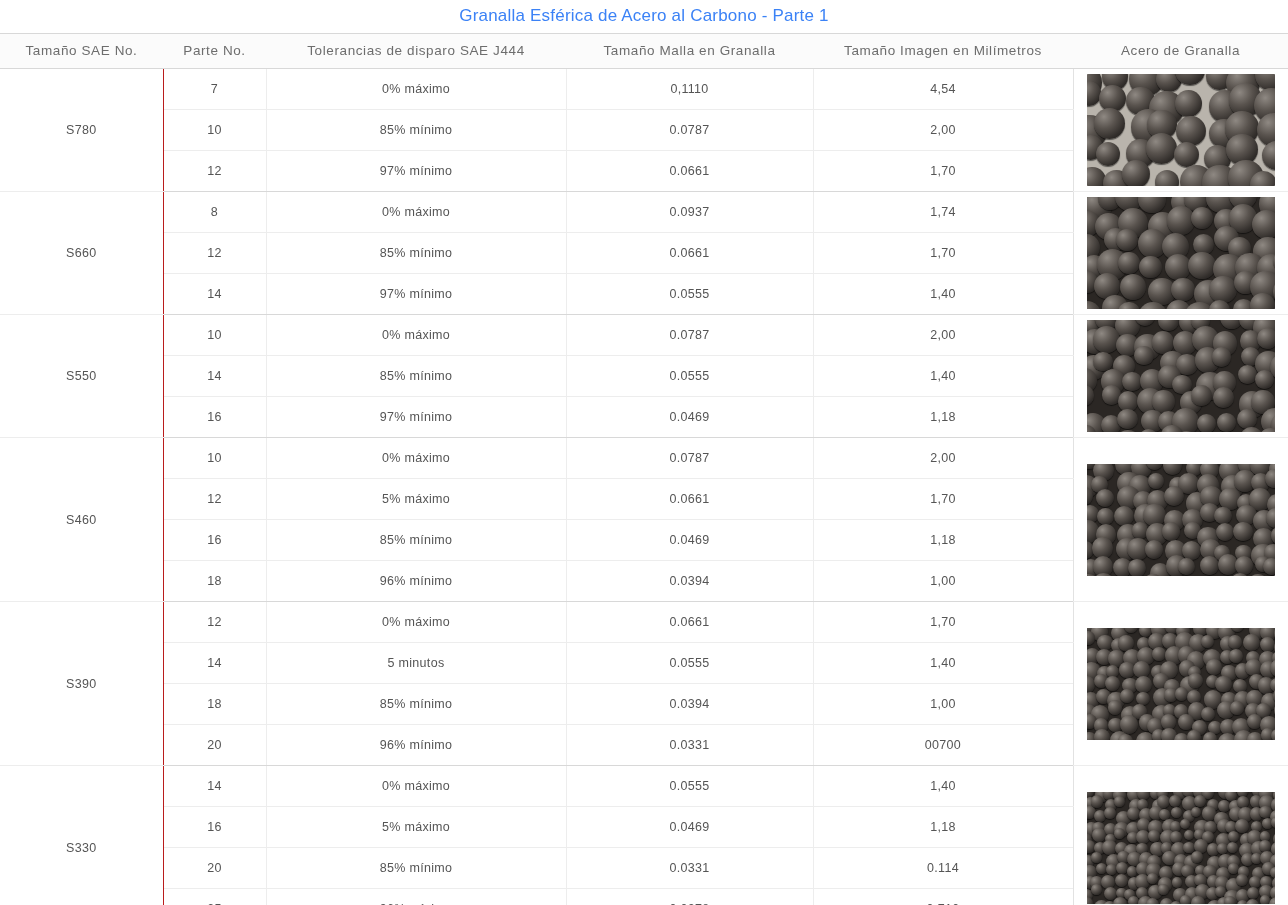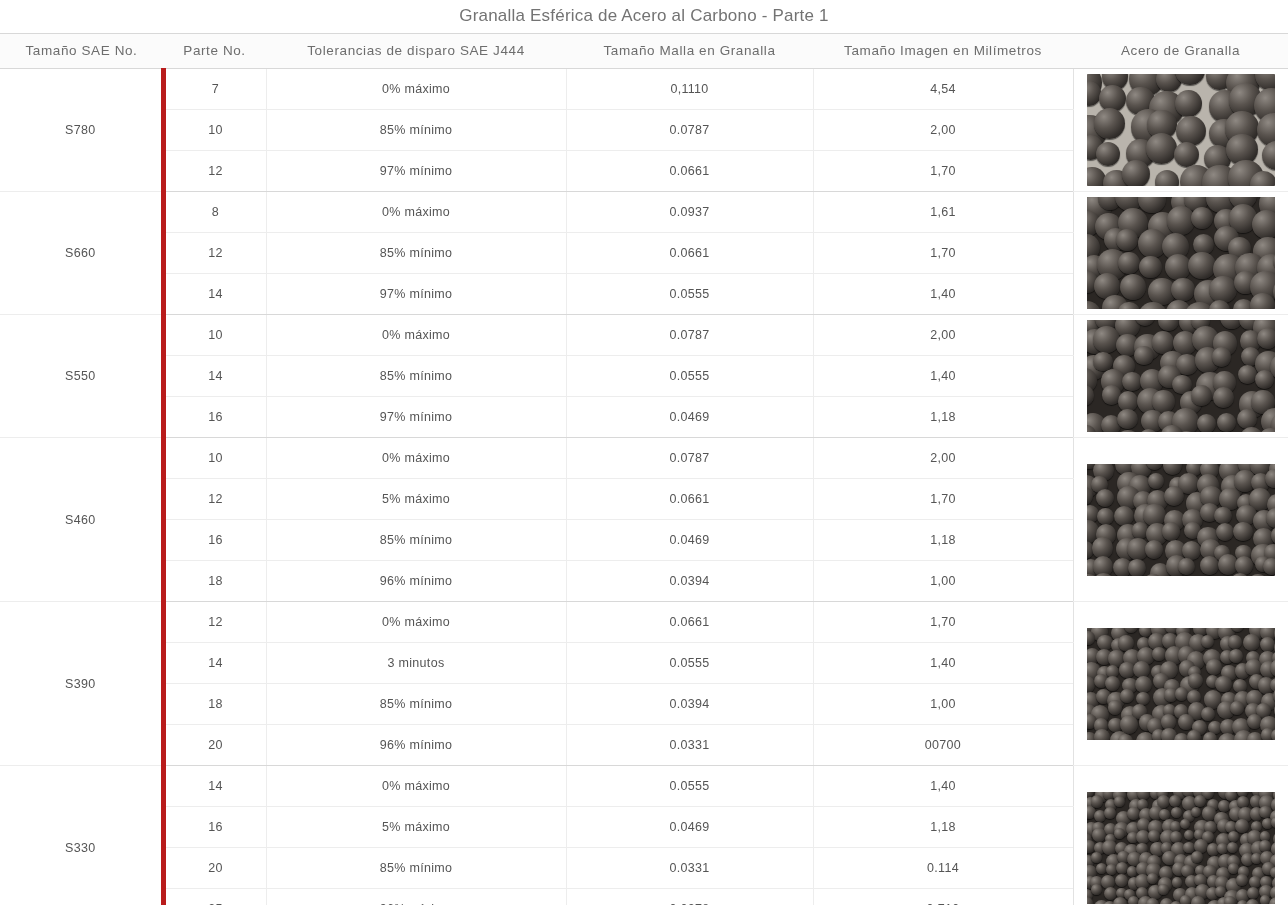--- a/index.html
+++ b/index.html
@@ -16,21 +16,21 @@
   }
   .page {
     width: 1288px;
     height: 905px;
     position: relative;
     box-sizing: border-box;
   }
   .title {
     text-align: center;
     font-size: 17px;
-    color: #737373;
+    color: #3b82f6;
     font-weight: 400;
     letter-spacing: 0.2px;
     padding: 6px 0 7px 0;
     margin: 0;
   }
   table.grain-table {
     border-collapse: collapse;
     table-layout: fixed;
     width: 1288px;
     font-size: 13px;
@@ -52,21 +52,21 @@
     font-size: 12.5px;
     letter-spacing: 0.3px;
     text-align: center;
     vertical-align: middle;
     padding: 0;
     height: 40px;
     border-bottom: 1px solid #ededed;
     background: #ffffff;
   }
   td.sae-cell {
-    border-right: 5px solid #b91c1c;
+    border-right: 1px solid #b91c1c;
     border-bottom: 1px solid #d8d8d8;
     font-size: 13px;
     color: #555555;
   }
   td.mesh-cell {
     border-right: 1px solid #ededed;
   }
   td.img-cell {
     border-left: 1px solid #e2e2e2;
     border-bottom: 1px solid #d8d8d8;
@@ -193,21 +193,21 @@
           <td class="mesh-cell">12</td>
           <td class="mesh-cell">97% mínimo</td>
           <td class="mesh-cell">0.0661</td>
           <td>1,70</td>
         </tr>
         <tr>
           <td class="sae-cell" rowspan="3">S660</td>
           <td class="mesh-cell">8</td>
           <td class="mesh-cell">0% máximo</td>
           <td class="mesh-cell">0.0937</td>
-          <td>1,61</td>
+          <td>1,74</td>
           <td class="img-cell" rowspan="3">
             <div class="shot-img">
               <div class="balls">
                 <div class="b" style="width: 29.9457px; height: 29.9457px; left: -5.17939px; top: -6.00207px;"></div>
                 <div class="b" style="width: 24.3253px; height: 24.3253px; left: 11.4174px; top: -11.6659px;"></div>
                 <div class="b" style="width: 29.0809px; height: 29.0809px; left: 28.6372px; top: -15.0819px;"></div>
                 <div class="b" style="width: 27.7457px; height: 27.7457px; left: 51.3548px; top: -11.3749px;"></div>
                 <div class="b" style="width: 24.6531px; height: 24.6531px; left: 84.4454px; top: -7.37008px;"></div>
                 <div class="b" style="width: 24.1365px; height: 24.1365px; left: 97.6839px; top: -9.89229px;"></div>
                 <div class="b" style="width: 30.5291px; height: 30.5291px; left: 119.345px; top: -14.0666px;"></div>
@@ -633,21 +633,21 @@
                 <div class="b" style="width: 19.1116px; height: 19.1116px; left: 146.808px; top: 102.089px;"></div>
                 <div class="b" style="width: 16.364px; height: 16.364px; left: 160.222px; top: 104.203px;"></div>
                 <div class="b" style="width: 13.6016px; height: 13.6016px; left: 174.018px; top: 100.501px;"></div>
                 <div class="b" style="width: 13.4911px; height: 13.4911px; left: 183.999px; top: 101.182px;"></div>
               </div>
             </div>
           </td>
         </tr>
         <tr>
           <td class="mesh-cell">14</td>
-          <td class="mesh-cell">3 minutos</td>
+          <td class="mesh-cell">5 minutos</td>
           <td class="mesh-cell">0.0555</td>
           <td>1,40</td>
         </tr>
         <tr>
           <td class="mesh-cell">18</td>
           <td class="mesh-cell">85% mínimo</td>
           <td class="mesh-cell">0.0394</td>
           <td>1,00</td>
         </tr>
         <tr class="group-last">

